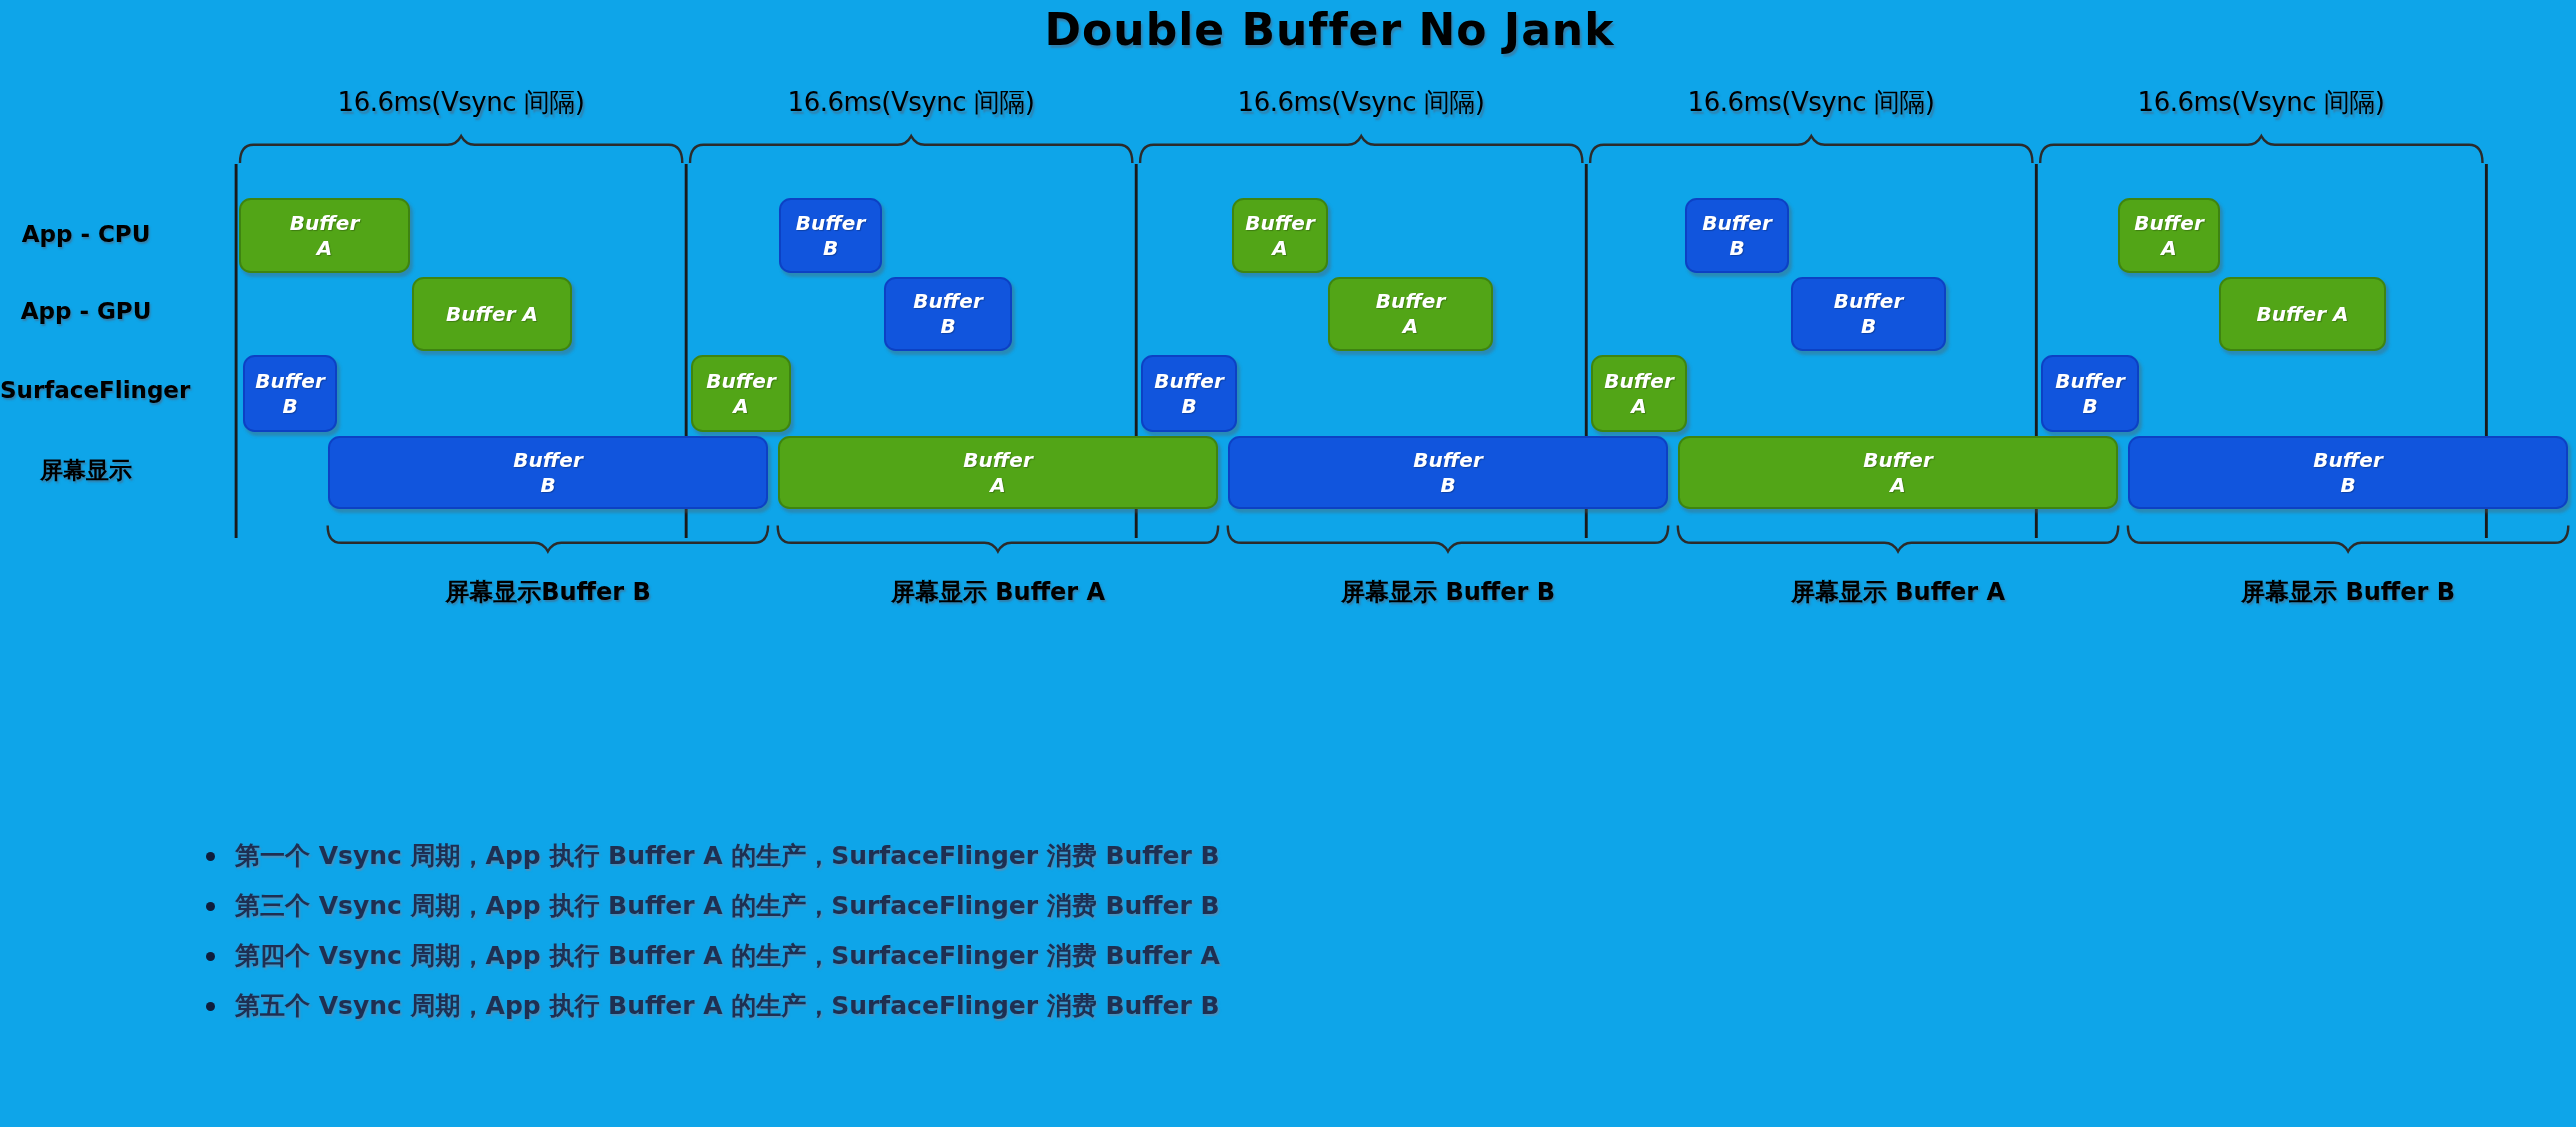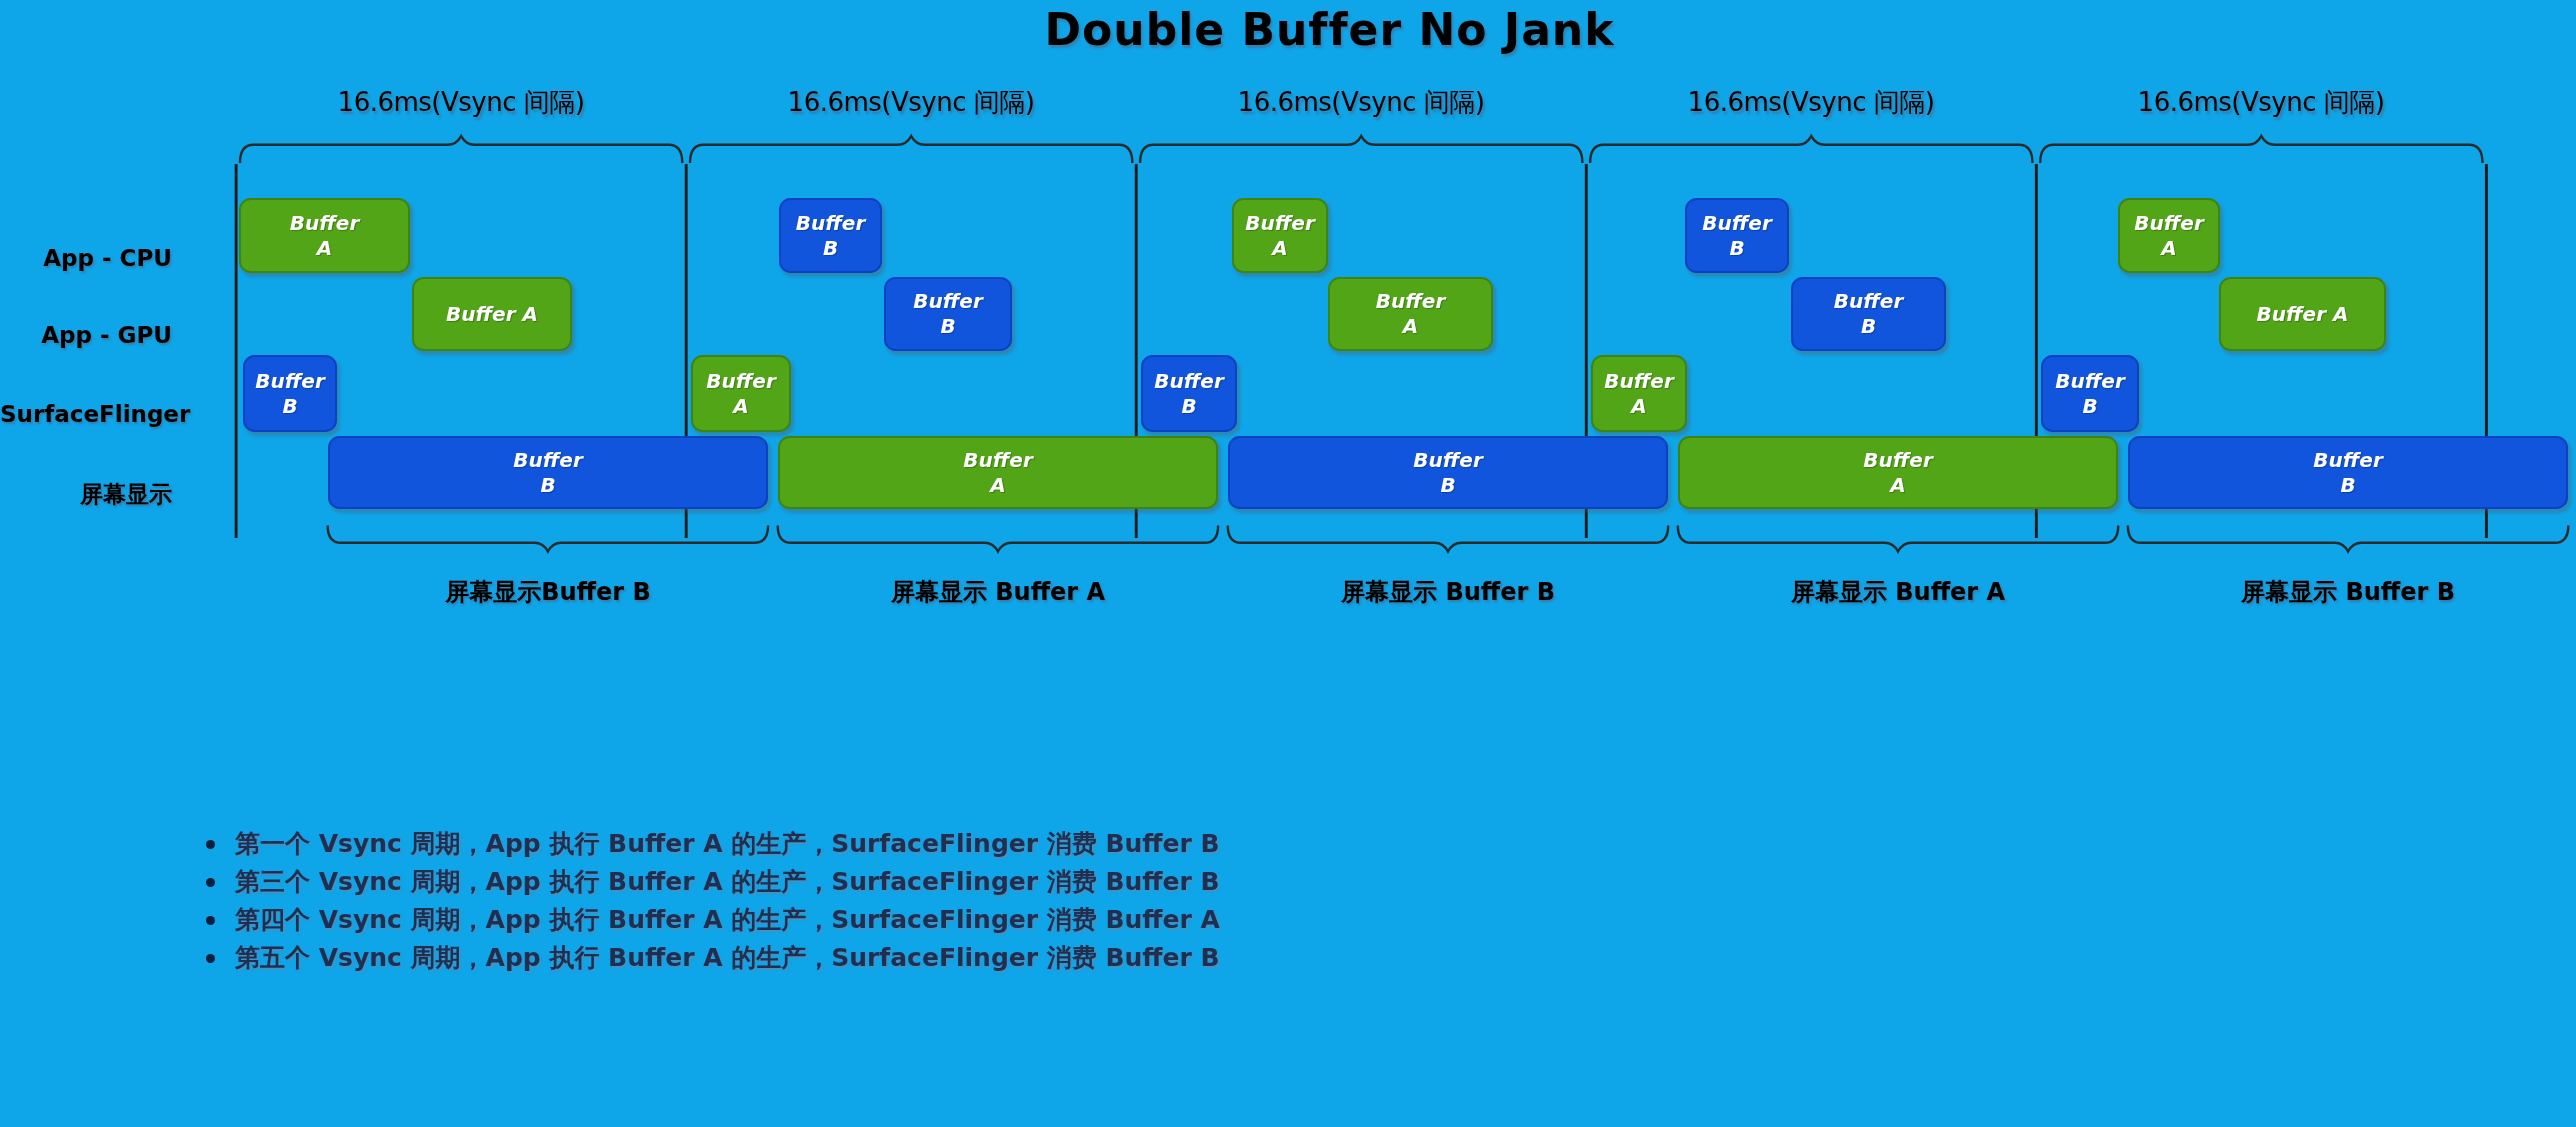--- a/index.html
+++ b/index.html
@@ -4,38 +4,38 @@
 <style>
   html,body{margin:0;padding:0;background:#ffffff;}
   #canvas{position:relative;width:2576px;height:1128px;background:#0ea5e9;overflow:hidden;
           font-family:"DejaVu Sans",sans-serif;}
   .title{position:absolute;left:867px;top:3.9px;width:925px;text-align:center;
          font-size:44px;font-weight:800;color:#000;letter-spacing:1px;
          text-shadow:1.9px 2.9px 1.9px rgba(90,90,110,0.45);}
   .vsync-label{position:absolute;top:85px;width:450px;text-align:center;
          font-size:26px;font-weight:400;color:#000;letter-spacing:-0.5px;
          text-shadow:1.9px 2.9px 1.9px rgba(90,90,110,0.5);}
-  .rowlabel{position:absolute;left:0;width:172px;text-align:right;
+  .rowlabel{position:absolute;left:0;width:172px;text-align:center;
          font-size:23px;font-weight:800;color:#000;
-         text-shadow:1.4px 2.4px 1.9px rgba(90,90,110,0.5);white-space:nowrap;margin-top:24px;}
+         text-shadow:1.4px 2.4px 1.9px rgba(90,90,110,0.5);white-space:nowrap;}
   #overlay{position:absolute;left:0;top:0;z-index:1;pointer-events:none;}
   .block{position:absolute;z-index:2;box-sizing:border-box;border-radius:11.6px;
          display:flex;align-items:center;justify-content:center;text-align:center;
          color:#fff;font-weight:700;font-size:20px;line-height:25px;white-space:pre-line;
          box-shadow:2.9px 3.9px 2.9px rgba(90,90,90,0.35);
          text-shadow:1px 1.4px 1px rgba(0,0,0,0.25);font-style:italic;}
   .green{background:#52A517;border:2.9px solid #3E8410;}
   .blue{background:#1155DD;border:2.9px solid #0C41C4;}
   .caption{position:absolute;top:576px;width:440px;text-align:center;
          font-size:24px;font-weight:800;color:#000;
          text-shadow:1.4px 2.4px 1.9px rgba(90,90,110,0.5);white-space:nowrap;}
   ul.notes{position:absolute;left:198px;top:825px;margin:0;padding:0;list-style:none;width:1253px;}
   ul.notes li{position:relative;padding-left:37px;font-size:25px;line-height:38px;
          font-weight:700;color:#1E2F52;white-space:nowrap;
-         text-shadow:1.4px 1.9px 1.4px rgba(120,130,155,0.55);}
+         text-shadow:1.4px 1.9px 1.4px rgba(120,130,155,0.55);margin-top:12px;}
   ul.notes li::before{content:'';position:absolute;left:7.7px;top:14.5px;width:9.6px;height:9.6px;
          border-radius:50%;background:#0e1e3d;}
 </style>
 </head>
 <body>
 
 <div id="canvas">
 
   <div class="title">Double Buffer No Jank</div>
 

